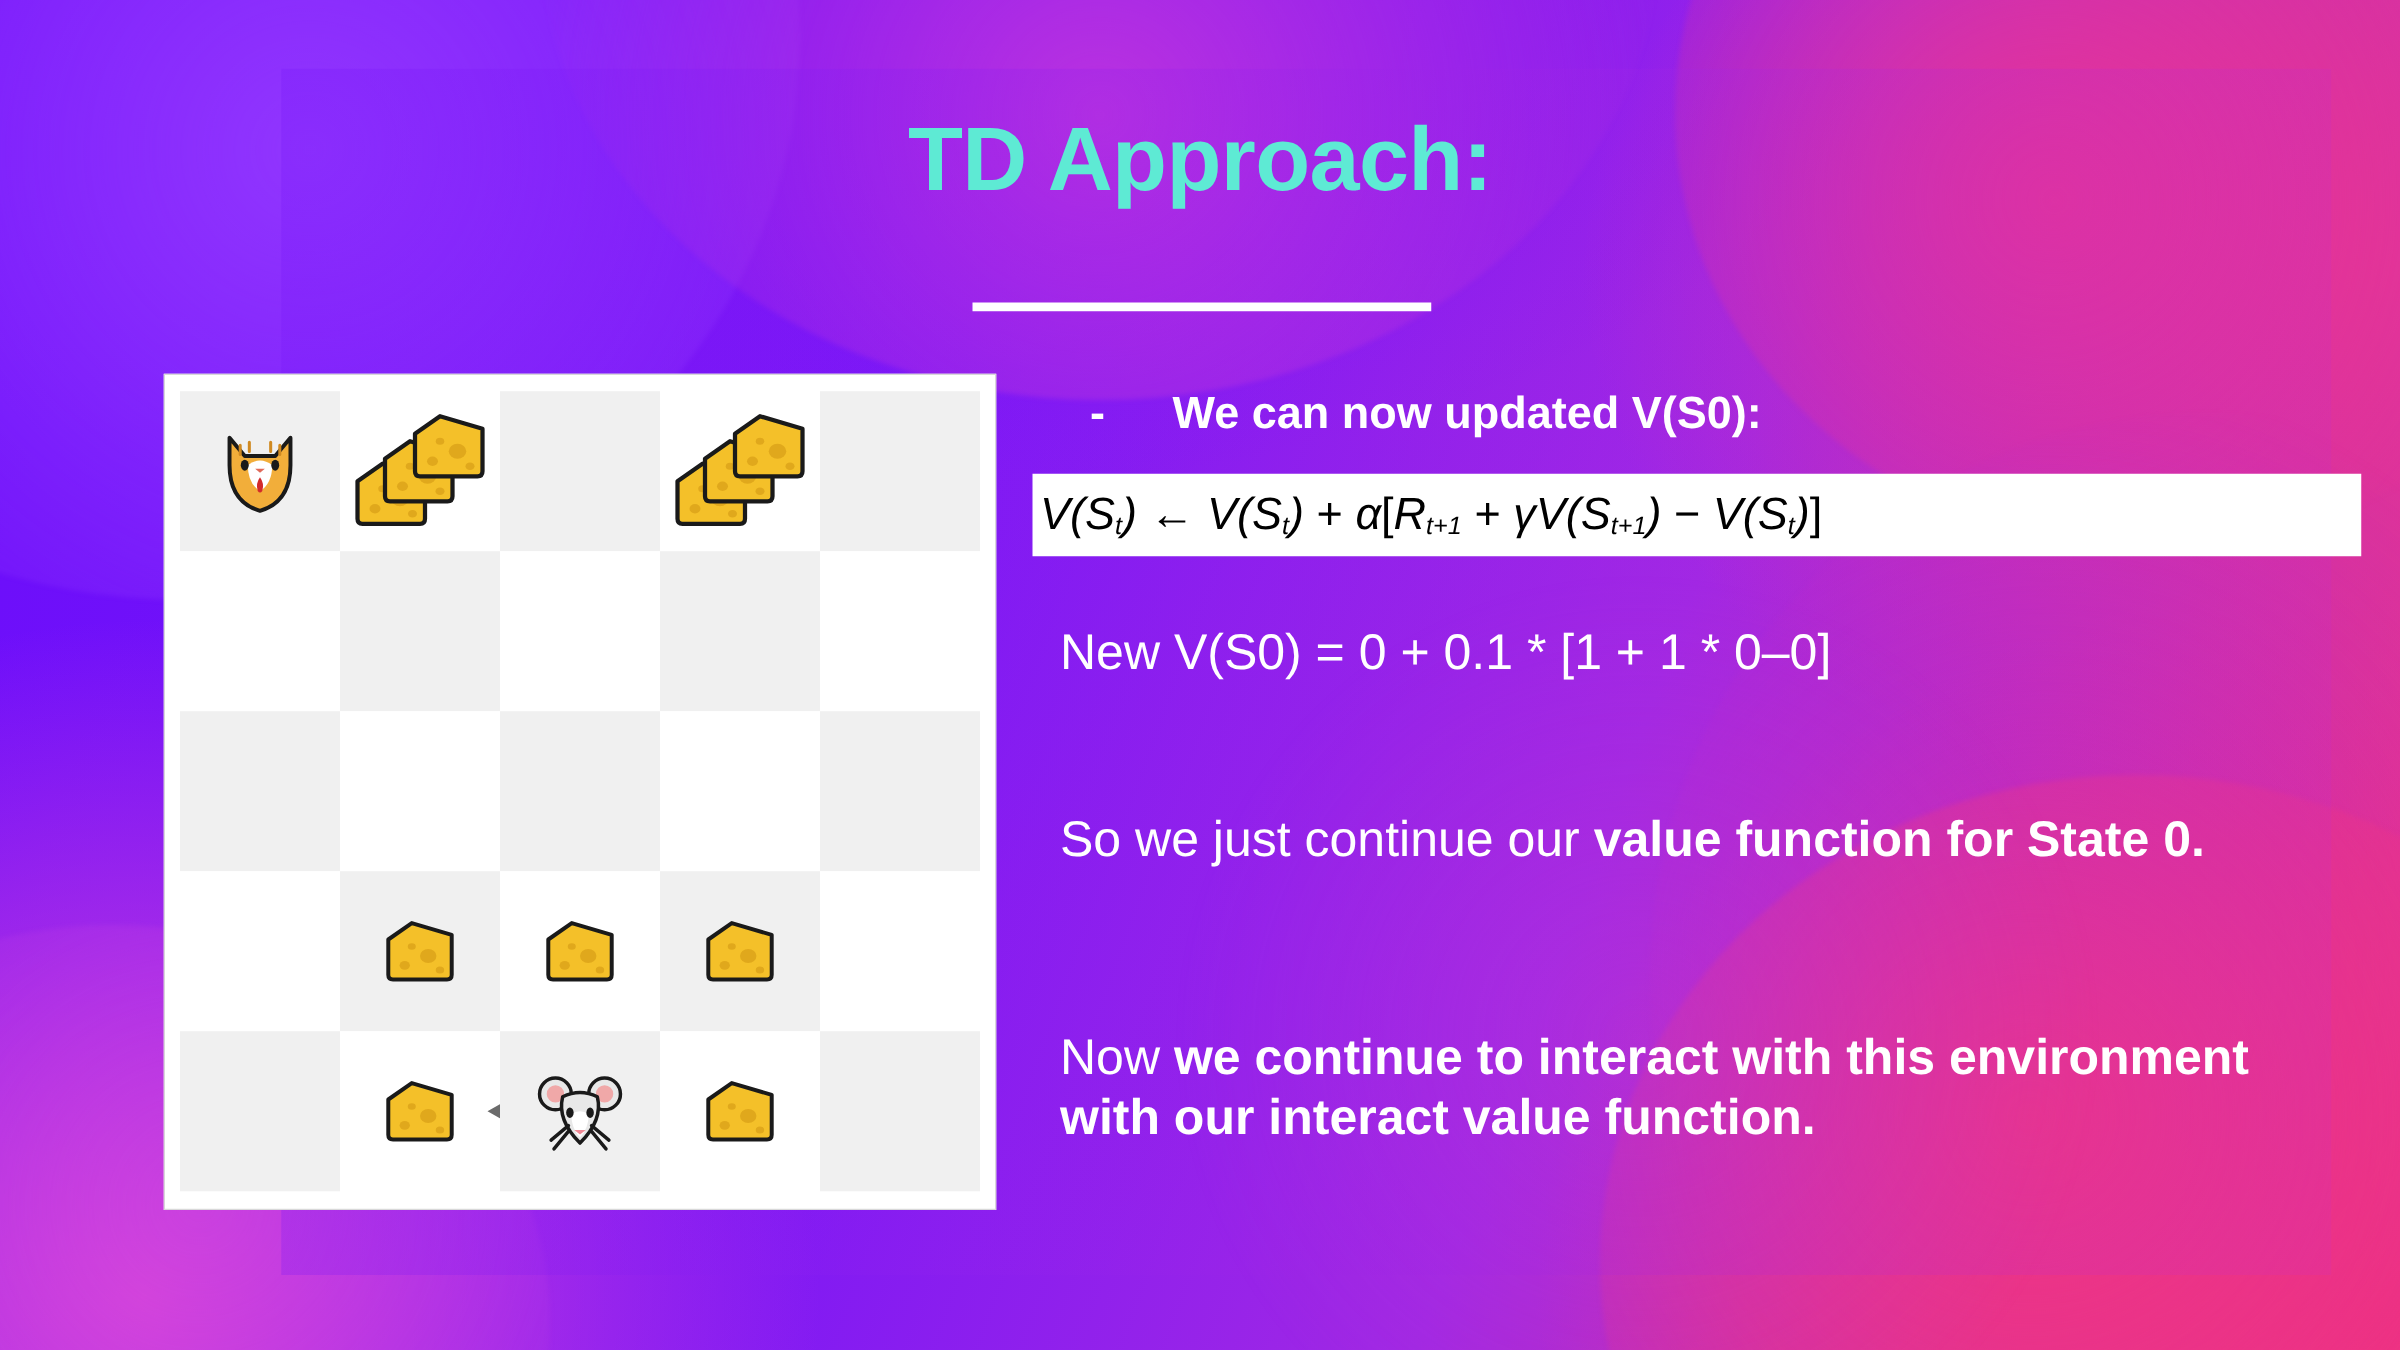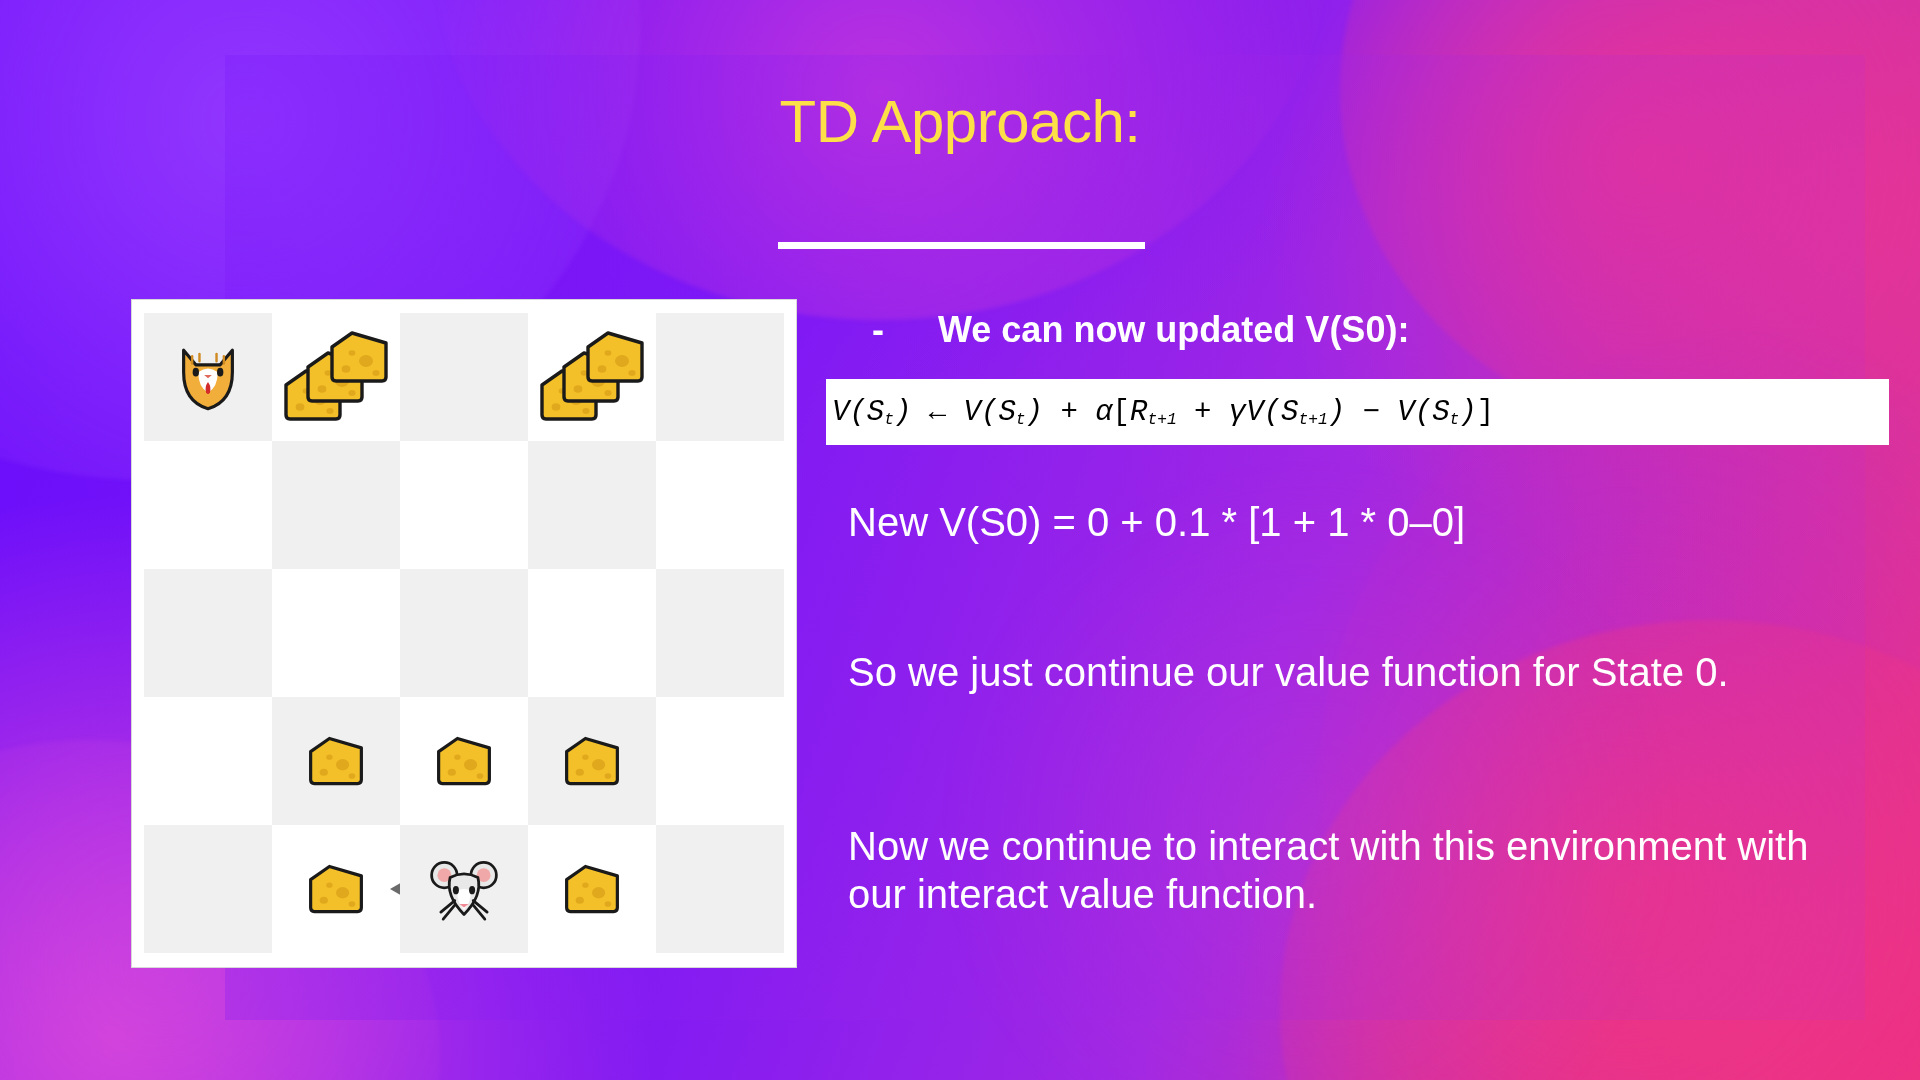--- a/index.html
+++ b/index.html
@@ -80,23 +80,23 @@
     background: linear-gradient(100deg, rgba(120,25,250,0.30) 0%, rgba(150,35,235,0.22) 45%, rgba(200,45,205,0.16) 100%);
     pointer-events: none;
   }
 
   
   .title {
     position: absolute;
     left: 0; top: 92px;
     width: 1920px;
     text-align: center;
-    color: #fde047;
-    font-size: 60px;
-    font-weight: normal;
+    color: #5eead4;
+    font-size: 72px;
+    font-weight: bold;
     letter-spacing: -0.5px;
     line-height: 1;
   }
   .title-rule {
     position: absolute;
     left: 778px; top: 242px;
     width: 367px; height: 7px;
     background: #ffffff;
   }
 
@@ -174,22 +174,22 @@
     position: absolute;
     left: 826px; top: 379px;
     width: 1063px; height: 66px;
     background: #ffffff;
     display: flex;
     align-items: center;
     overflow: hidden;
   }
   .formula-box .math {
     color: #000000;
-    font-family: Liberation Mono, monospace;
-    font-size: 29px;
+    font-family: Liberation Sans, sans-serif;
+    font-size: 36px;
     font-style: italic;
     white-space: nowrap;
     padding-left: 6px;
     letter-spacing: 0px;
   }
   .formula-box .math .up { font-style: normal; }
   .formula-box .math sub {
     font-size: 0.56em;
     font-style: italic;
     vertical-align: -0.22em;
@@ -199,21 +199,21 @@
     position: absolute;
     left: 848px;
     width: 1010px;
     color: #ffffff;
     font-size: 40px;
     line-height: 1.21;
   }
   .calc-block { top: 498px; }
   .para-updated { top: 648px; }
   .para-continue { top: 822px; }
-  .body-text b { font-weight: normal; }
+  .body-text b { font-weight: bold; }
 </style>
 </head>
 <body>
 
 <div id="slide">
 
   <div class="bg-base"></div>
   <div class="blob blob-tl"></div>
   <div class="blob blob-topmid"></div>
   <div class="blob blob-tr"></div>

